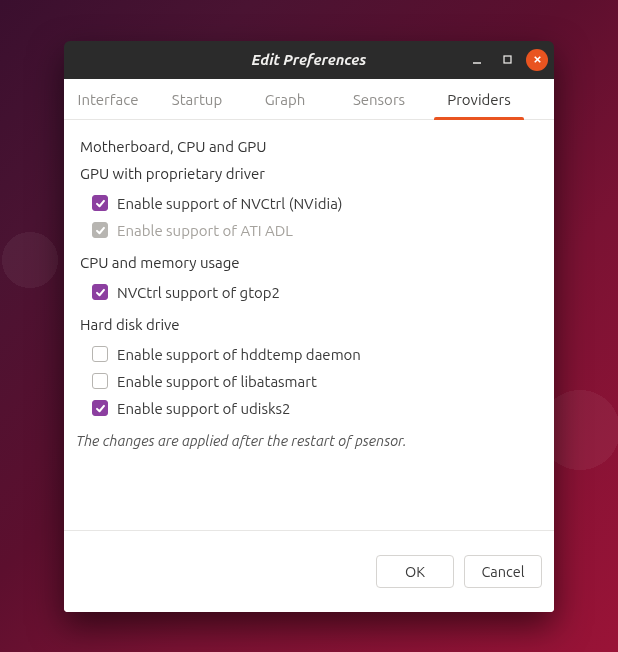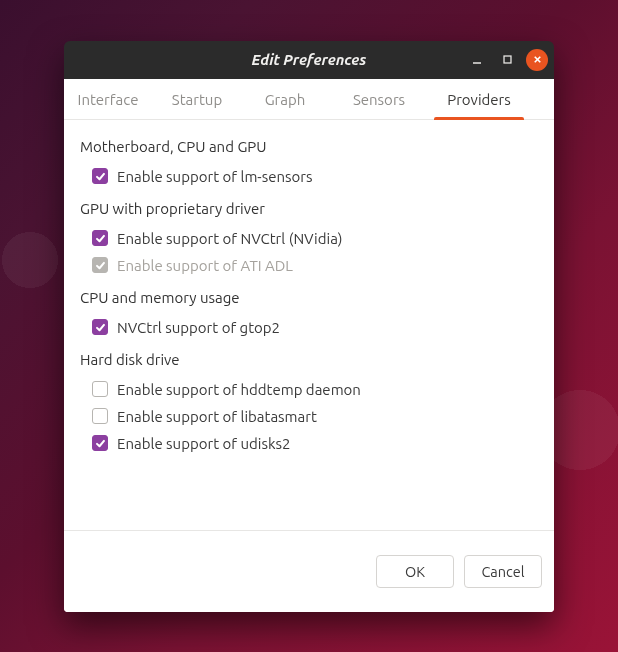--- a/index.html
+++ b/index.html
@@ -186,28 +186,20 @@
       <div class="tab t0">Interface</div>
       <div class="tab t1">Startup</div>
       <div class="tab t2">Graph</div>
       <div class="tab t3">Sensors</div>
       <div class="tab t4 active">Providers</div>
     </div>
 
     <div class="pane">
 
       <div class="section-title">Motherboard, CPU and GPU</div>
-      <div class="row">
-        <span class="chk checked">
-          <svg width="11" height="11" viewBox="0 0 12 12" fill="none" stroke="#fff" stroke-width="2.2" stroke-linecap="round" stroke-linejoin="round">
-              <polyline points="2.2,6.4 4.9,9 9.8,3.2"></polyline>
-            </svg>
-        </span>
-        <span class="lbl">Enable support of lm-sensors</span>
-      </div>
 
       <div class="section-title">GPU with proprietary driver</div>
       <div class="row">
         <span class="chk checked">
           <svg width="11" height="11" viewBox="0 0 12 12" fill="none" stroke="#fff" stroke-width="2.2" stroke-linecap="round" stroke-linejoin="round">
               <polyline points="2.2,6.4 4.9,9 9.8,3.2"></polyline>
             </svg>
         </span>
         <span class="lbl">Enable support of NVCtrl (NVidia)</span>
       </div>
@@ -245,20 +237,21 @@
       </div>
       <div class="row">
         <span class="chk checked">
           <svg width="11" height="11" viewBox="0 0 12 12" fill="none" stroke="#fff" stroke-width="2.2" stroke-linecap="round" stroke-linejoin="round">
               <polyline points="2.2,6.4 4.9,9 9.8,3.2"></polyline>
             </svg>
         </span>
         <span class="lbl">Enable support of udisks2</span>
       </div>
 
+      <div class="note">The changes are applied after the restart of psensor.</div>
     </div>
 
     <div class="footer">
       <div class="btn">OK</div>
       <div class="btn">Cancel</div>
     </div>
   </div>
 </div>
 
 </body></html>

